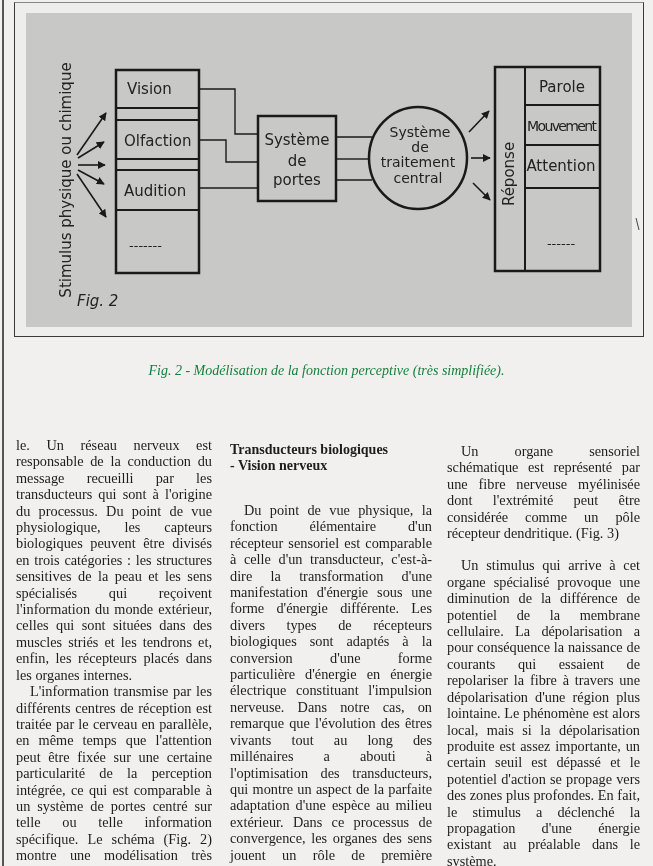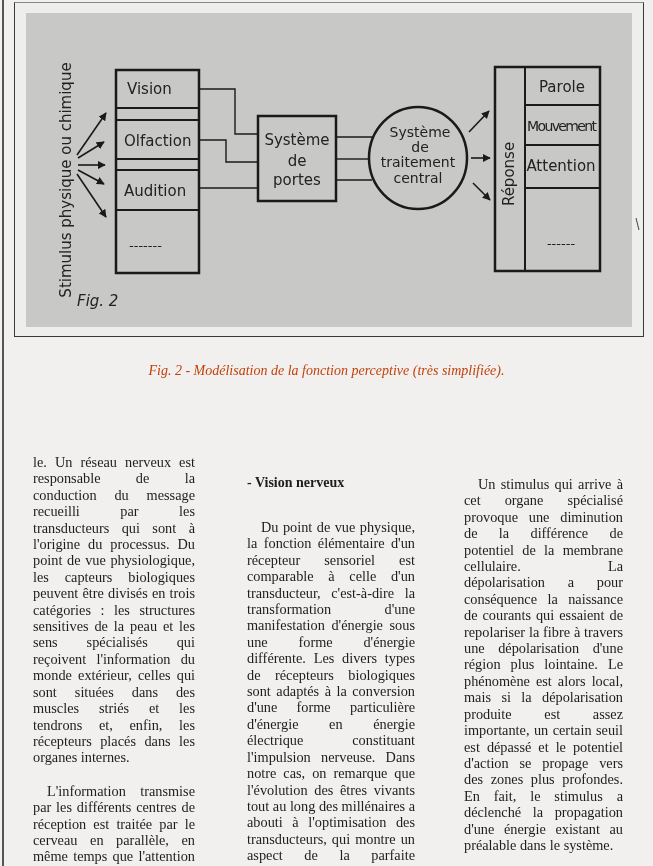--- a/index.html
+++ b/index.html
@@ -12,27 +12,27 @@
   .scan-edge { position: absolute; left: 2px; top: 0; width: 2px; height: 866px; background: #555; }
   .frame {
     position: absolute; left: 14px; top: 2px; width: 630px; height: 335px;
     border: 1px solid #3a3a3a; border-top-color: #888; box-sizing: border-box; background: #eeeeec;
   }
   .panel { position: absolute; left: 26px; top: 13px; width: 606px; height: 314px; background: #c8c8c6; }
   svg.diagram { position: absolute; left: 0; top: 0; width: 653px; height: 340px; }
   svg.diagram text { font-family: "DejaVu Sans", sans-serif; fill: #222; }
   .caption {
     position: absolute; left: 0; top: 363px; width: 653px; text-align: center;
-    font-style: italic; font-size: 14px; color: #c2410c;
+    font-style: italic; font-size: 14px; color: #15803d;
   }
   .col {
     position: absolute; top: 437px; font-size: 14.3px; line-height: 16.4px;
     text-align: justify;
   }
-  .col p { margin: 17px; }
+  .col p { margin: 0; }
   .col p.ind { text-indent: 14px; }
   .c1 { left: 16px; width: 196px; }
   .c2 { left: 230px; width: 202px; top: 442px; }
   .c3 { left: 447px; width: 193px; top: 443px; }
   .heading { font-weight: bold; font-size: 14px; line-height: 16px; margin-bottom: 28px !important; text-align: left; }
   .gap { height: 16px; }
 </style>
 </head>
 <body>
 
@@ -119,23 +119,24 @@
 
 <div class="caption">Fig. 2 - Modélisation de la fonction perceptive (très simplifiée).</div>
 
 <div class="col c1">
   <p>le. Un réseau nerveux est responsable de la conduction du message recueilli par les transducteurs qui sont à l'origine du processus. Du point de vue physiologique, les capteurs biologiques peuvent être divisés en trois catégories : les structures sensitives de la peau et les sens spécialisés qui reçoivent l'information du monde extérieur, celles qui sont situées dans des muscles striés et les tendrons et, enfin, les récepteurs placés dans les organes internes.</p>
   <p class="ind">L'information transmise par les différents centres de réception est traitée par le cerveau en parallèle, en même temps que l'attention peut être fixée sur une certaine particularité de la perception intégrée, ce qui est comparable à un système de portes centré sur telle ou telle information spécifique. Le schéma (Fig. 2) montre une modélisation très simplifiée de la jonction perceptive dont le mécanisme détaillé est encore loin d'être expliqué.</p>
 </div>
 
 <div class="col c2">
   <p class="heading">
-    <br>
+    <span>Transducteurs biologiques</span><br>
     <span>- Vision nerveux</span>
   </p>
   <p class="ind">Du point de vue physique, la fonction élémentaire d'un récepteur sensoriel est comparable à celle d'un transducteur, c'est-à-dire la transformation d'une manifestation d'énergie sous une forme d'énergie différente. Les divers types de récepteurs biologiques sont adaptés à la conversion d'une forme particulière d'énergie en énergie électrique constituant l'impulsion nerveuse. Dans notre cas, on remarque que l'évolution des êtres vivants tout au long des millénaires a abouti à l'optimisation des transducteurs, qui montre un aspect de la parfaite adaptation d'une espèce au milieu extérieur. Dans ce processus de convergence, les organes des sens jouent un rôle de première importance, étant à la base de la communication entre l'organisme et l'environnement.</p>
 </div>
 
 <div class="col c3">
+  <p class="ind">Un organe sensoriel schématique est représenté par une fibre nerveuse myélinisée dont l'extrémité peut être considérée comme un pôle récepteur dendritique. (Fig. 3)</p>
   <div class="gap"></div>
   <p class="ind">Un stimulus qui arrive à cet organe spécialisé provoque une diminution de la différence de potentiel de la membrane cellulaire. La dépolarisation a pour conséquence la naissance de courants qui essaient de repolariser la fibre à travers une dépolarisation d'une région plus lointaine. Le phénomène est alors local, mais si la dépolarisation produite est assez importante, un certain seuil est dépassé et le potentiel d'action se propage vers des zones plus profondes. En fait, le stimulus a déclenché la propagation d'une énergie existant au préalable dans le système.</p>
 
 </div>
 
 </body></html>

